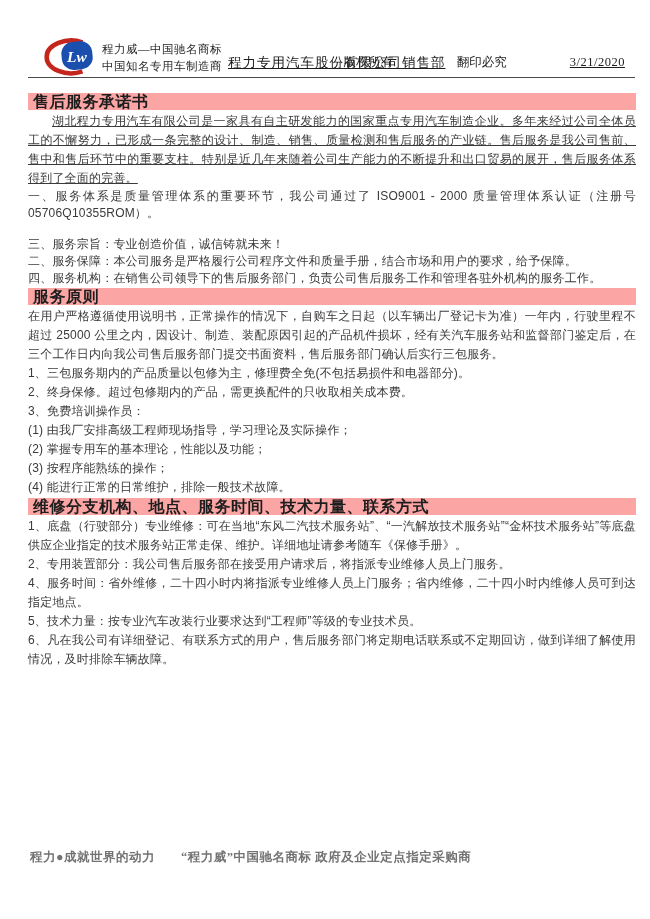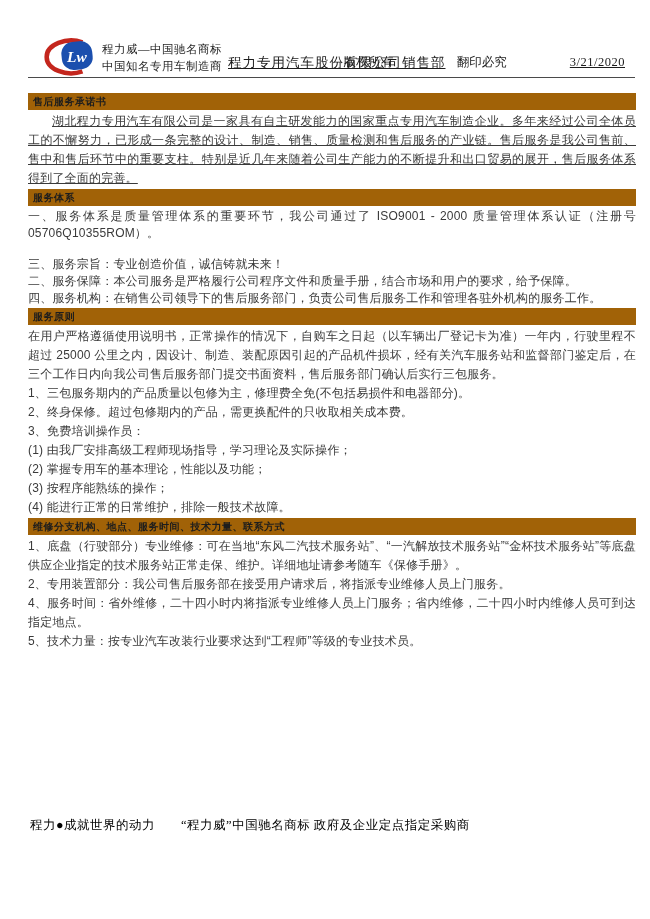--- a/index.html
+++ b/index.html
@@ -22,33 +22,33 @@
             font-family:"Liberation Serif", serif; font-size:12.5px;
             color:#1c1c1c; }
   .rights span { margin-left:14px;padding-left:46px; }
   .rights .date { text-decoration:underline; letter-spacing:0.5px; }
 
   .top-rule { position:absolute; top:77px; left:28px; right:15px;
               border-top:1px solid #4a4a4a; }
 
   
   .content { position:absolute; top:92px; left:28px; width:608px; }
-  .sec-heading { background:#a16207; color:#1d1d1d; font-weight:bold;
-                 font-size:10px; line-height:13px; padding:2px 5px 2px 5px;
+  .sec-heading { background:#fca5a5; color:#1d1d1d; font-weight:bold;
+                 font-size:16px; line-height:13px; padding:2px 5px 2px 5px;
                  margin:1px 0 2px 0; letter-spacing:0.5px; }
   .sec-body p { font-size:12px; line-height:19px; color:#3a3a3a;
                 text-align:justify; letter-spacing:0.2px; }
   .sec-body.tight p { line-height:17px; }
   .sec-body .blank { height:14px; }
   .indent { text-indent:2em;text-decoration:underline; }
 
   
-  .footer { position:absolute; top:817px; left:30px; right:25px;
+  .footer { position:absolute; top:849px; left:30px; right:25px;
             font-family:"Liberation Serif", serif; font-size:12.5px;
-            font-weight:normal; color:#000000; letter-spacing:0.5px; }
+            font-weight:bold; color:#737373; letter-spacing:0.5px; }
 </style>
 </head>
 <body>
 
 <div class="page">
 
   <div class="header">
     <div class="logo">
       <svg viewBox="0 0 62 44" width="58" height="40" aria-hidden="true">
         <path d="M 48 7 A 27 18 0 1 0 48 39" fill="none" stroke="#c4261d" stroke-width="5"></path>
@@ -70,21 +70,20 @@
 
   <div class="top-rule"></div>
 
   <div class="content">
 
     <div class="sec-heading">售后服务承诺书</div>
     <div class="sec-body">
       <p class="indent">湖北程力专用汽车有限公司是一家具有自主研发能力的国家重点专用汽车制造企业。多年来经过公司全体员工的不懈努力，已形成一条完整的设计、制造、销售、质量检测和售后服务的产业链。售后服务是我公司售前、售中和售后环节中的重要支柱。特别是近几年来随着公司生产能力的不断提升和出口贸易的展开，售后服务体系得到了全面的完善。</p>
     </div>
 
-    <div class="sec-heading">服务体系</div>
     <div class="sec-body tight">
       <p>一、服务体系是质量管理体系的重要环节，我公司通过了 ISO9001 - 2000 质量管理体系认证（注册号 05706Q10355ROM）。</p>
       <p class="blank"></p>
       <p>三、服务宗旨：专业创造价值，诚信铸就未来！</p>
       <p>二、服务保障：本公司服务是严格履行公司程序文件和质量手册，结合市场和用户的要求，给予保障。</p>
       <p>四、服务机构：在销售公司领导下的售后服务部门，负责公司售后服务工作和管理各驻外机构的服务工作。</p>
     </div>
 
     <div class="sec-heading">服务原则</div>
     <div class="sec-body">
@@ -97,20 +96,21 @@
       <p>(3) 按程序能熟练的操作；</p>
       <p>(4) 能进行正常的日常维护，排除一般技术故障。</p>
     </div>
 
     <div class="sec-heading">维修分支机构、地点、服务时间、技术力量、联系方式</div>
     <div class="sec-body">
       <p>1、底盘（行驶部分）专业维修：可在当地“东风二汽技术服务站”、“一汽解放技术服务站”“金杯技术服务站”等底盘供应企业指定的技术服务站正常走保、维护。详细地址请参考随车《保修手册》。</p>
       <p>2、专用装置部分：我公司售后服务部在接受用户请求后，将指派专业维修人员上门服务。</p>
       <p>4、服务时间：省外维修，二十四小时内将指派专业维修人员上门服务；省内维修，二十四小时内维修人员可到达指定地点。</p>
       <p>5、技术力量：按专业汽车改装行业要求达到“工程师”等级的专业技术员。</p>
+      <p>6、凡在我公司有详细登记、有联系方式的用户，售后服务部门将定期电话联系或不定期回访，做到详细了解使用情况，及时排除车辆故障。</p>
     </div>
 
   </div>
 
   <div class="footer">
     <span>程力●成就世界的动力　　“程力威”中国驰名商标 政府及企业定点指定采购商</span>
   </div>
 
 </div>
 

